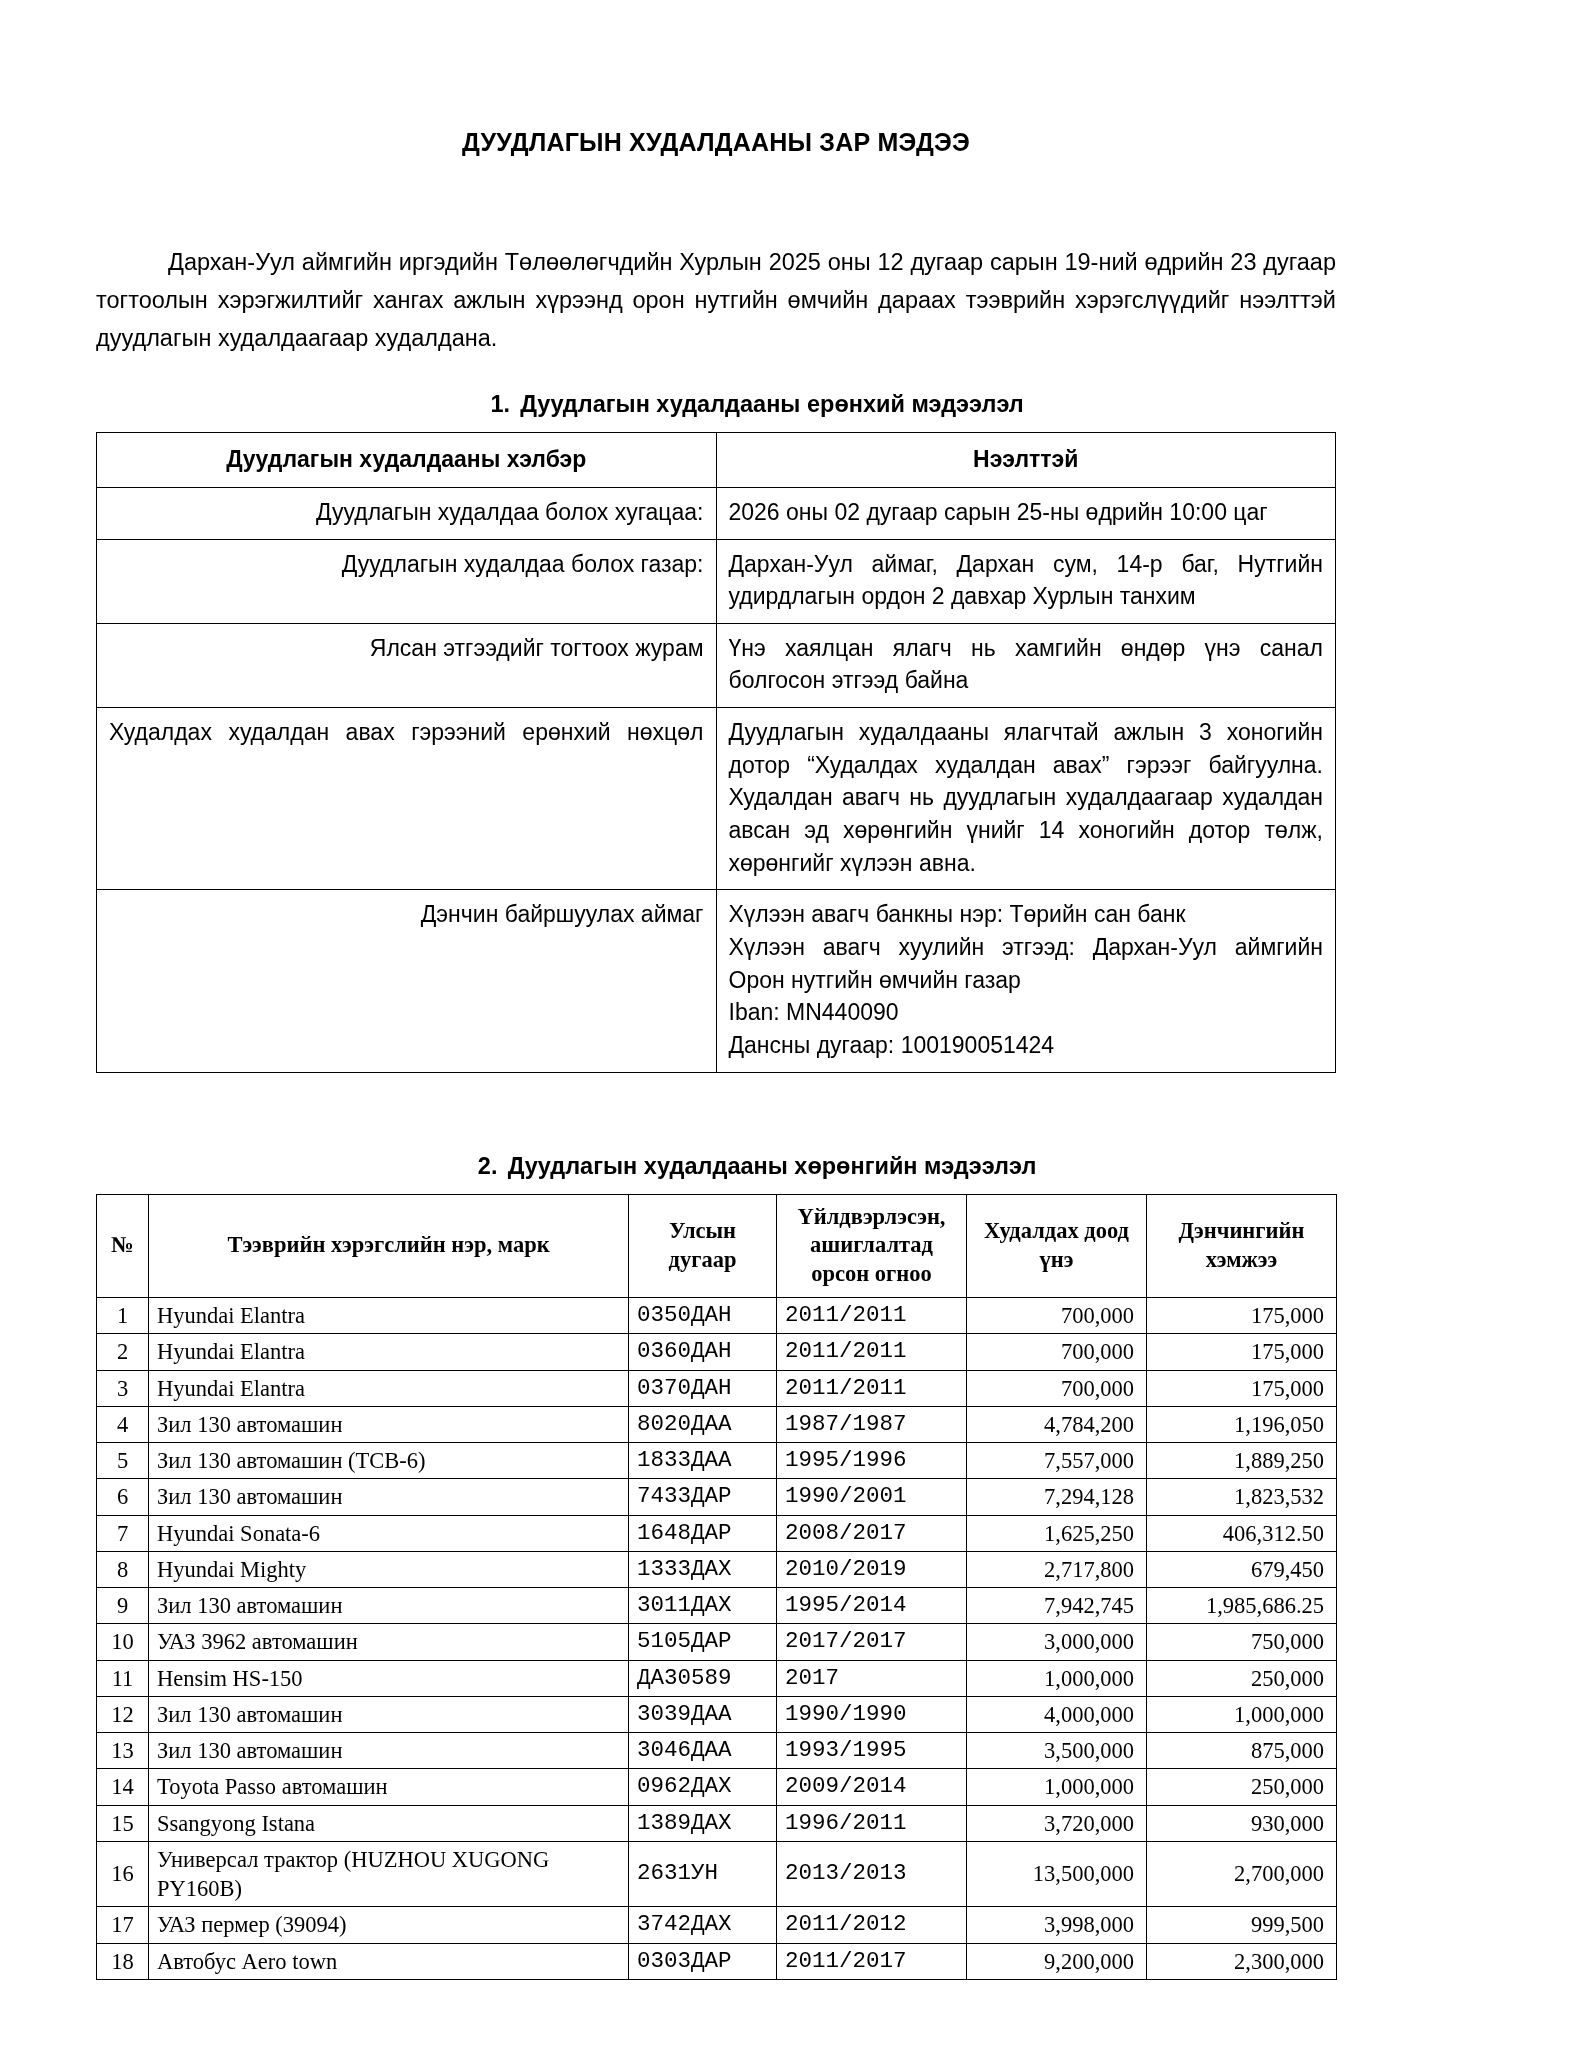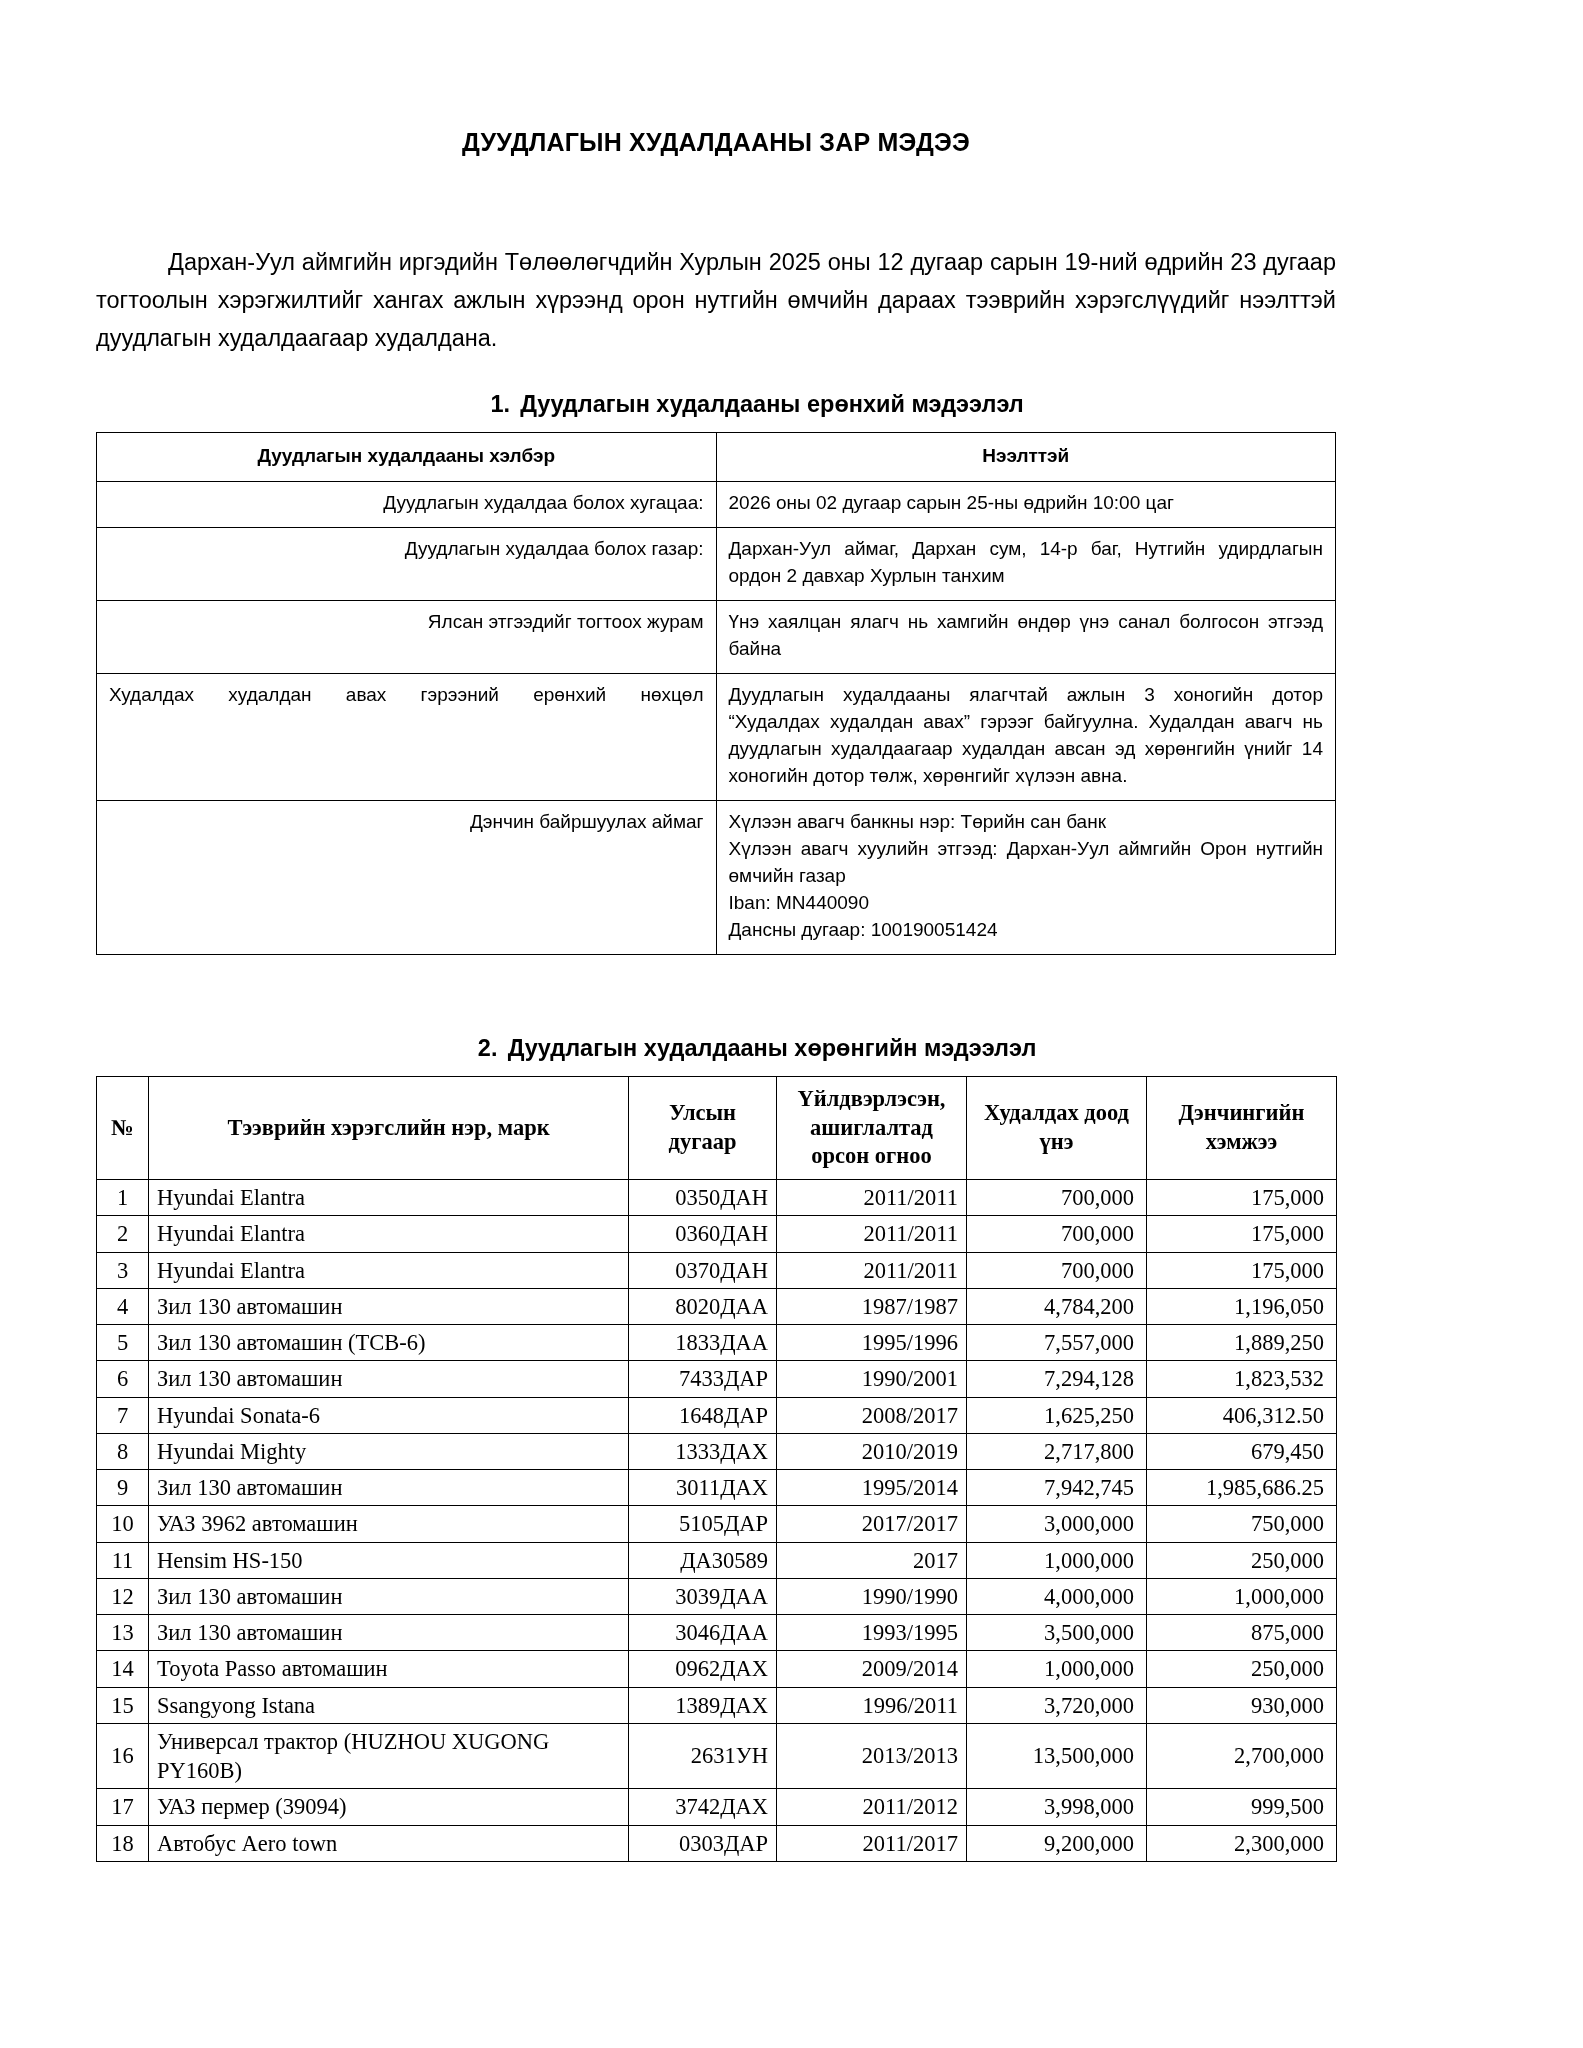--- a/index.html
+++ b/index.html
@@ -56,21 +56,21 @@
     table-layout: fixed;
   }
   table.info-table, table.asset-table {
     border: 1.6px solid #000;
   }
   table.info-table td {
     border: 1.6px solid #000;
     vertical-align: top;
     padding: 8px 12px 10px 12px;
     font-family: "Liberation Sans", sans-serif;
-    font-size: 19px;
+    font-size: 23px;
     line-height: 1.42;
   }
   table.info-table td.head {
     font-weight: bold;
     text-align: center;
     padding-top: 10px;
     padding-bottom: 11px;
   }
   table.info-table td.label-cell {
     text-align: justify;
@@ -97,21 +97,21 @@
   table.asset-table th {
     font-weight: bold;
     text-align: center;
     vertical-align: middle;
     padding: 8px 6px;
     line-height: 1.28;
   }
   table.asset-table td.c-no { text-align: center; }
   table.asset-table td.c-name { text-align: left; }
   table.asset-table td.c-plate,
-  table.asset-table td.c-year { text-align: right; }
+  table.asset-table td.c-year { text-align: left; font-family: Liberation Mono, monospace; }
   table.asset-table td.c-price,
   table.asset-table td.c-dep { text-align: right; padding-right: 12px; }
 
   .col-no { width: 52px; }
   .col-name { width: 480px; }
   .col-plate { width: 148px; }
   .col-year { width: 190px; }
   .col-price { width: 180px; }
   .col-dep { width: 190px; }
 

